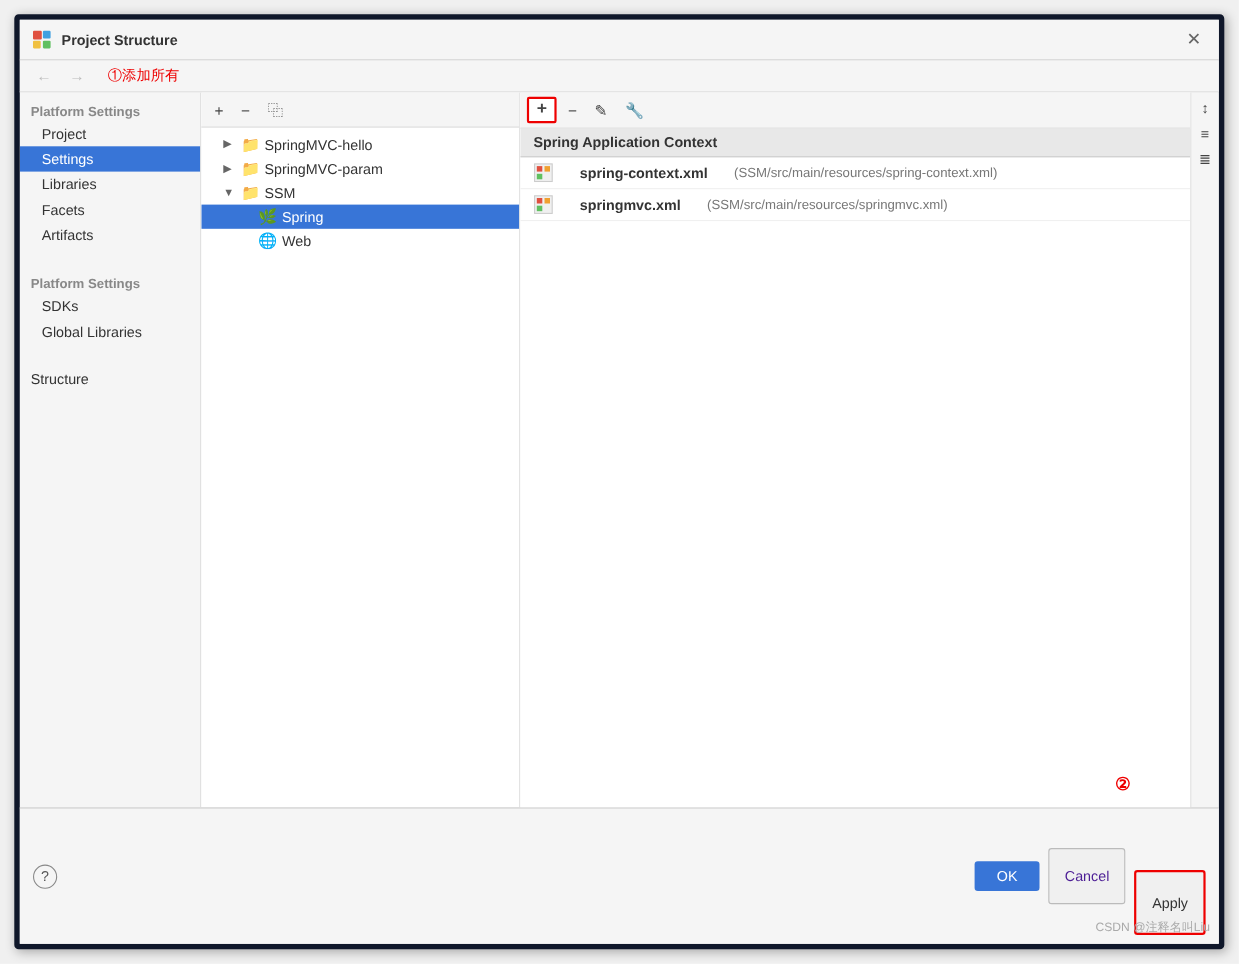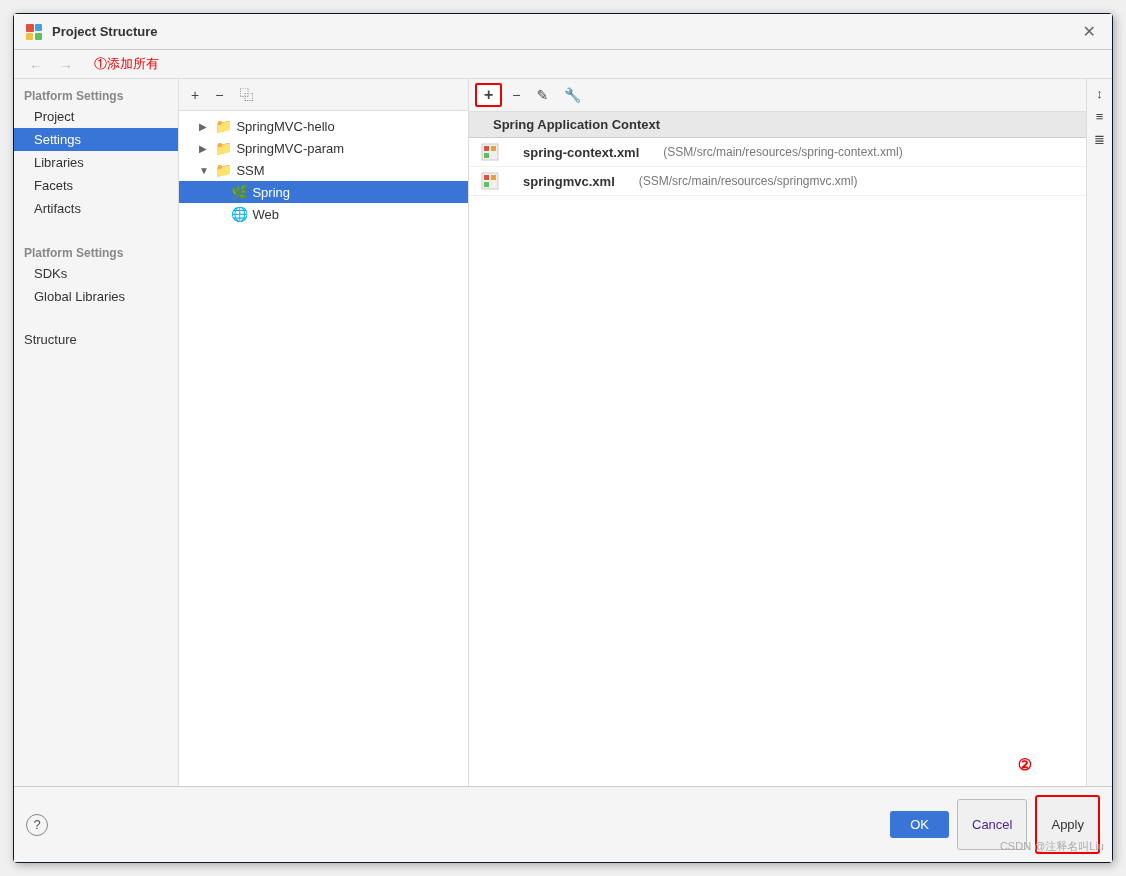--- a/index.html
+++ b/index.html
@@ -11,21 +11,21 @@
       align-items: center;
       justify-content: center;
       width: 1126px;
       height: 876px;
       overflow: hidden;
     }
     .dialog {
       width: 1100px;
       height: 850px;
       background: #f5f5f5;
-      border: 1px solid #0f172a;
+      border: 5px solid #0f172a;
       border-radius: 4px;
       display: flex;
       flex-direction: column;
       box-shadow: 2px 2px 10px rgba(0,0,0,0.3);
       position: relative;
     }
     .title-bar {
       display: flex;
       align-items: center;
       justify-content: space-between;
@@ -205,21 +205,21 @@
       border-radius: 2px;
       font-weight: bold;
     }
     .detail-content {
       flex: 1;
       overflow-y: auto;
       padding: 0;
     }
     .detail-header {
       background: #e8e8e8;
-      padding: 5px 24px;
+      padding: 5px 12px;
       font-weight: bold;
       font-size: 13px;
       color: #333;
       border-bottom: 1px solid #ccc;
     }
     .detail-item {
       display: flex;
       align-items: center;
       padding: 5px 12px;
       gap: 24px;
@@ -315,20 +315,21 @@
       font-size: 13px;
     }
     .btn-apply {
       background: #f0f0f0;
       color: #333;
       border: 2px solid #e00;
       padding: 20px 14px;
       border-radius: 3px;
       cursor: pointer;
       font-size: 13px;
+      margin-top: 48px;
     }
     .annotation-circle-2 {
       position: absolute;
       right: 68px;
       top: -40px;
       color: #e00;
       font-size: 16px;
       font-weight: bold;
     }
     .watermark {

